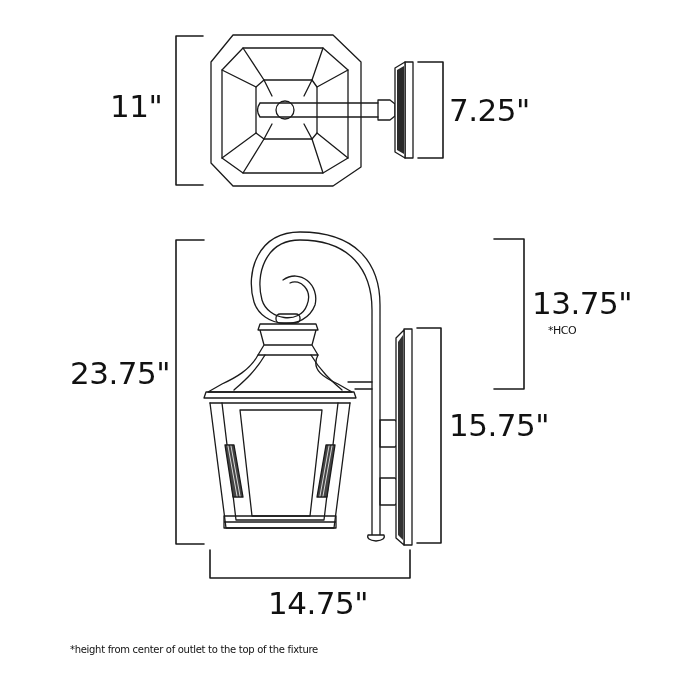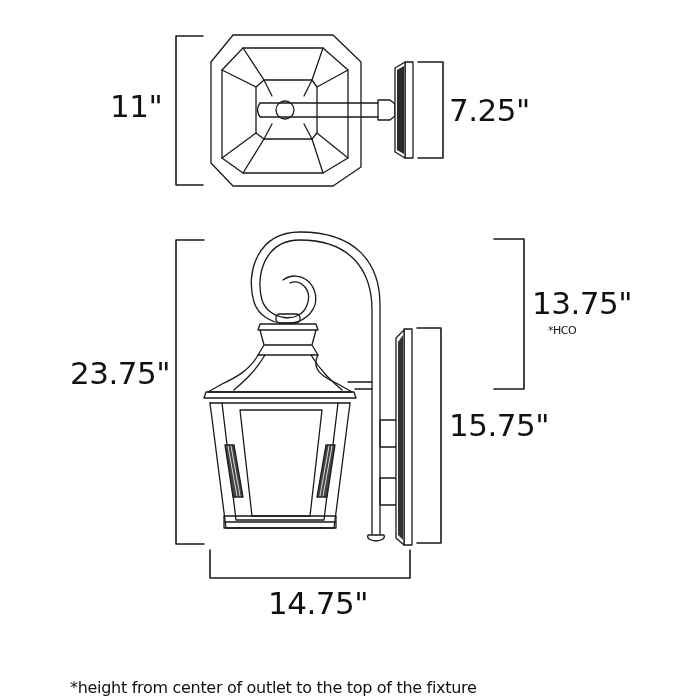--- a/index.html
+++ b/index.html
@@ -7,21 +7,21 @@
     svg { position: absolute; left: 0; top: 0; }
     .dim-label {
       position: absolute;
       font-family: "DejaVu Sans", "Liberation Sans", sans-serif;
       color: #111111;
       white-space: nowrap;
       letter-spacing: -0.5px;
     }
     .big { font-size: 31px; }
     .small { font-size: 11px; }
-    .foot { font-size: 16px; letter-spacing: -0.3px; margin-top: 34px; }
+    .foot { font-size: 10px; letter-spacing: -0.3px; }
   </style>
 </head>
 <body>
 
 <svg width="700" height="700" viewBox="0 0 700 700" fill="none" stroke="#1a1a1a" stroke-width="1.3" stroke-linejoin="round" stroke-linecap="round">
 
   <g>
 
     <path d="M203,36 L176,36 L176,185 L203,185" stroke-width="1.6"></path>
 

